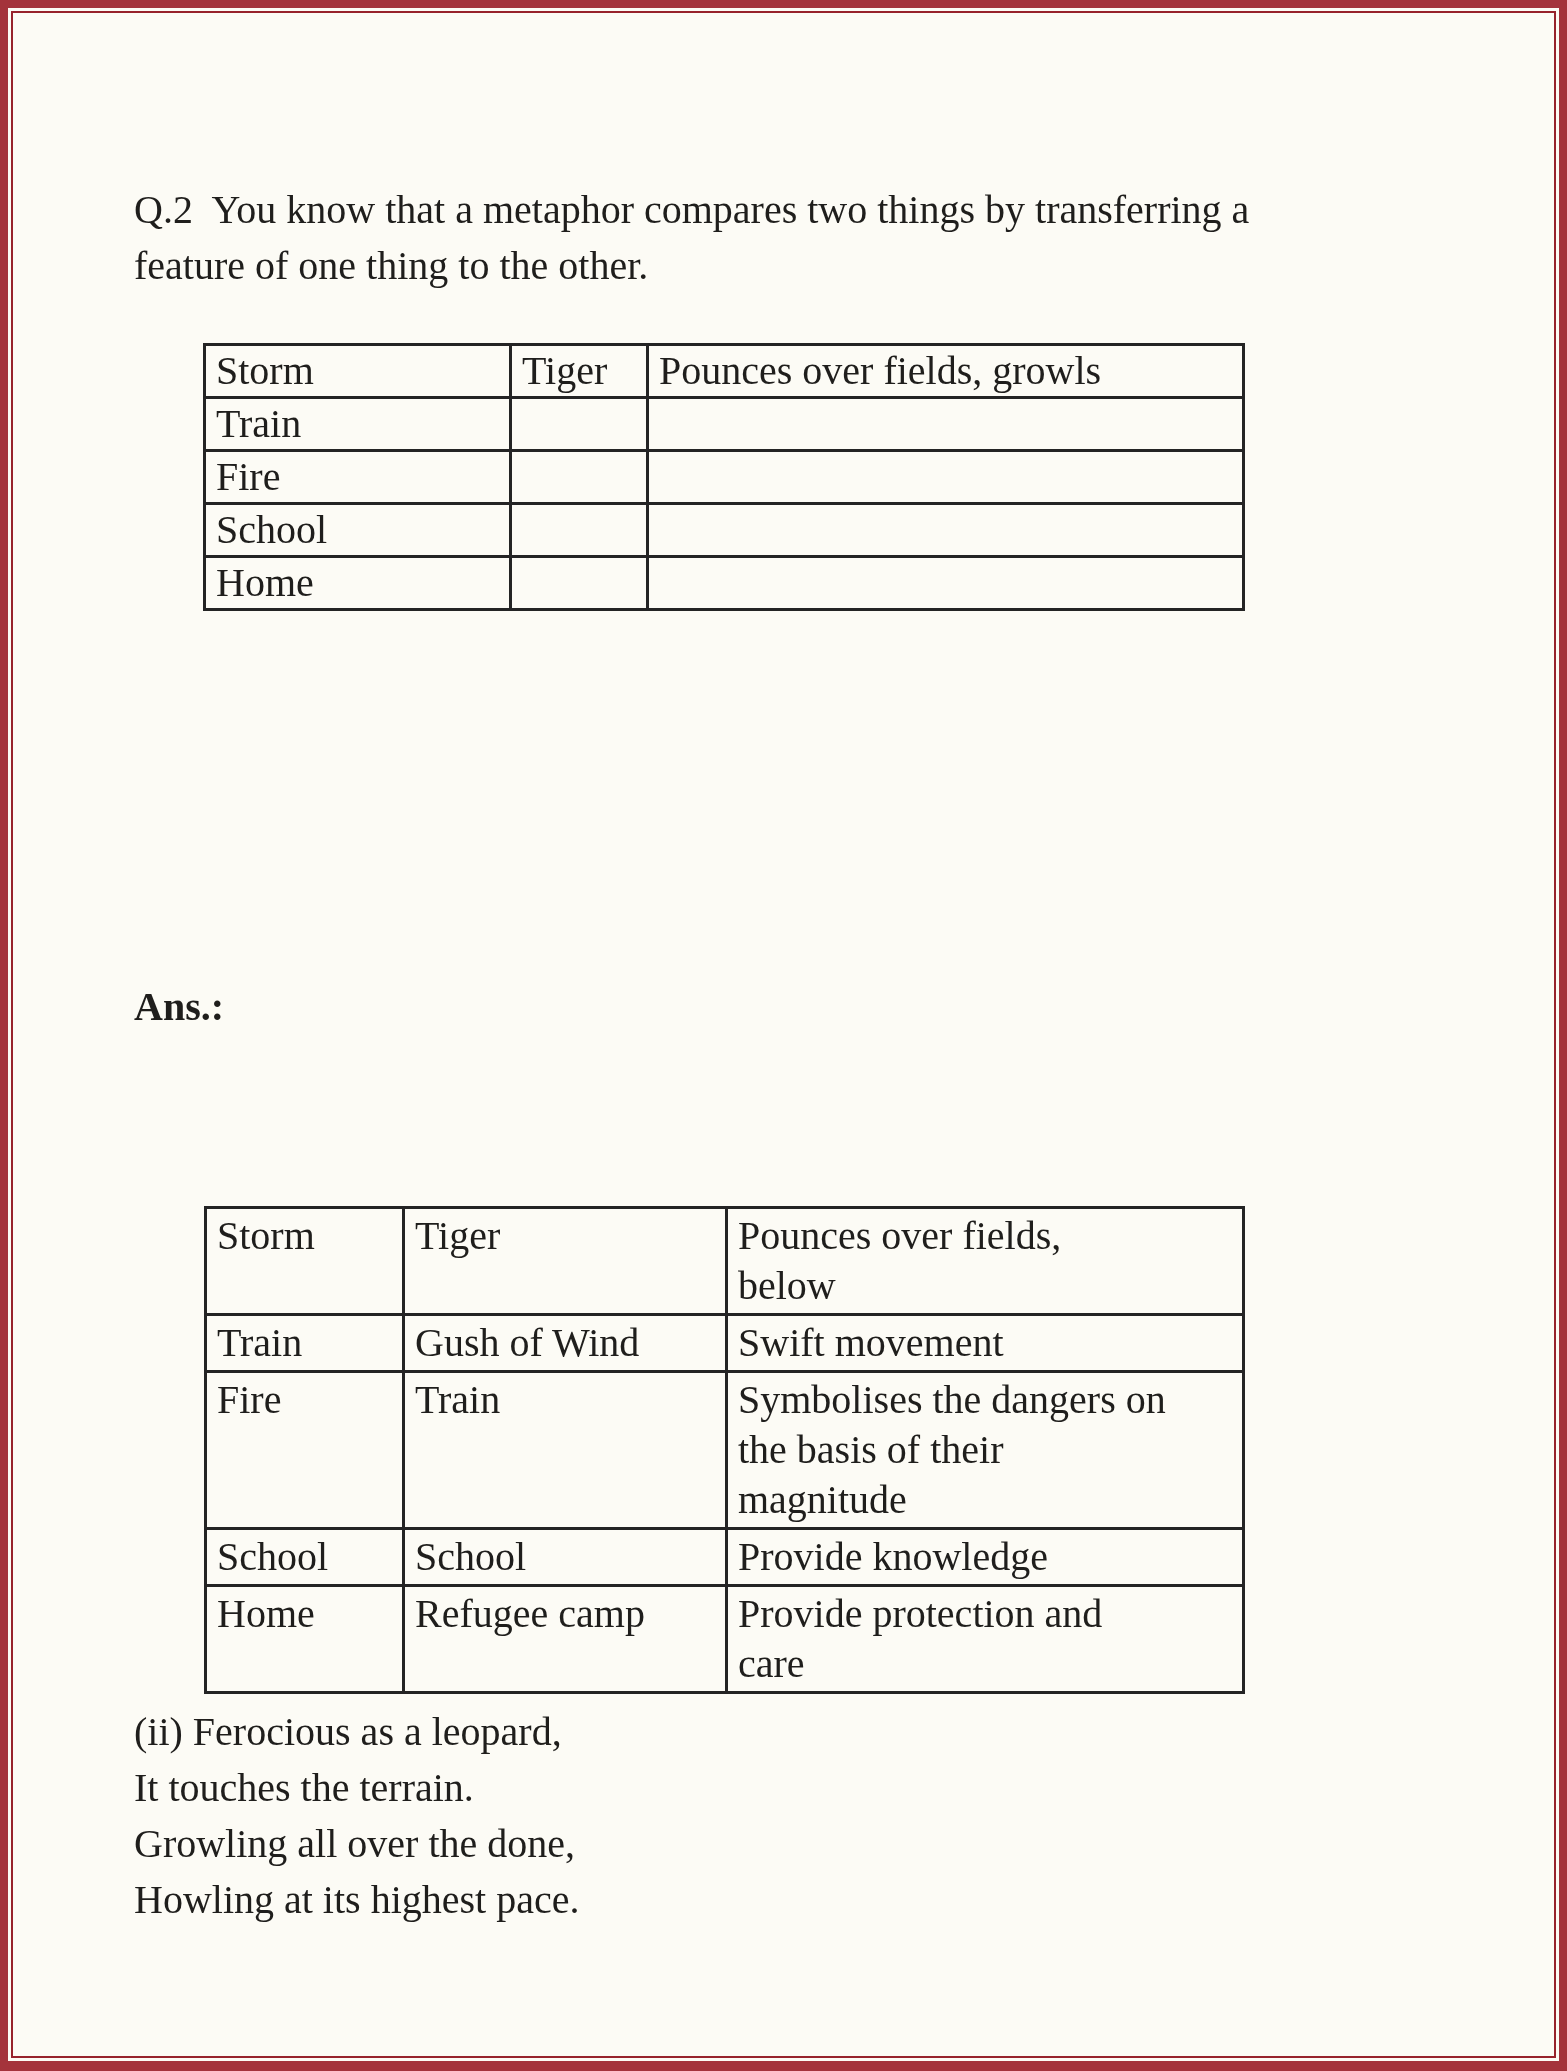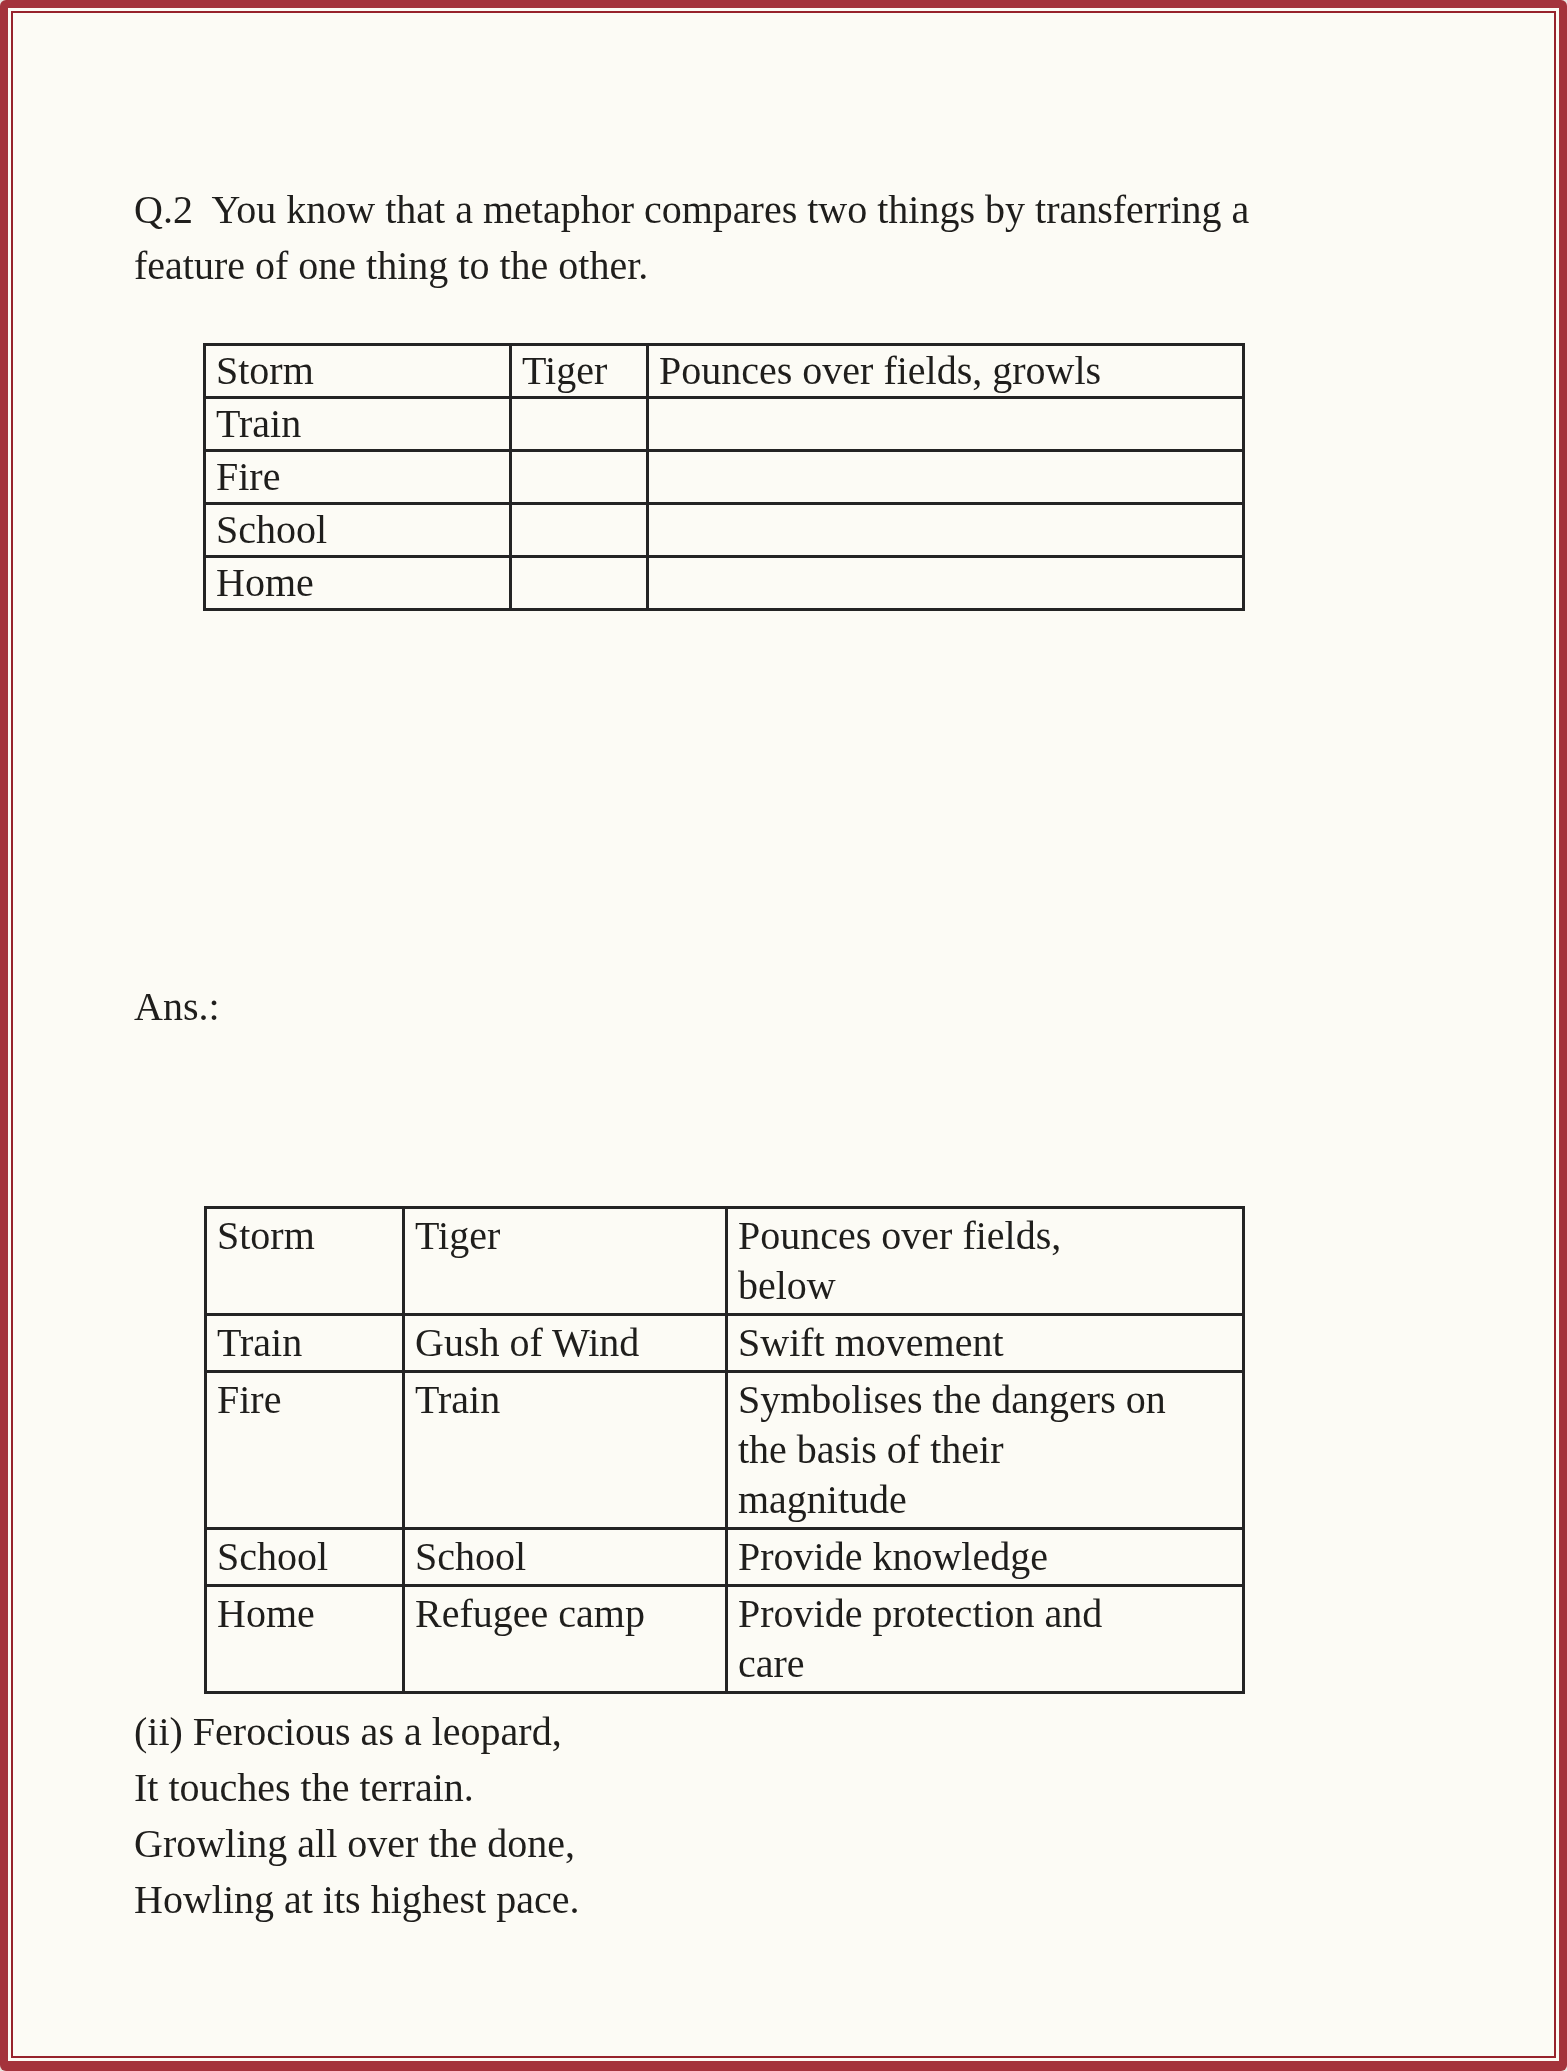--- a/index.html
+++ b/index.html
@@ -4,39 +4,38 @@
 <style>
   html, body { margin:0; padding:0; }
   body { background:#e8e6e0; }
   .page {
     position:relative;
     width:1567px; height:2071px;
     background:#A4333B;            
     overflow:hidden;
     font-family:"Liberation Serif","DejaVu Serif",serif;
     color:#1F1E1C;
-    border-radius:6px;
   }
   .frame-gap {
     position:absolute; top:8px; left:8px; right:8px; bottom:10px;
     background:#FCFBF5;            
   }
   .frame-line {
     position:absolute; top:11px; left:11px; right:11px; bottom:13px;
     border:2.5px solid #97232C;
   }
   .body-text {
     position:absolute;
     font-size:40px; line-height:56px;
     white-space:pre-line;
   }
   .q2    { left:134px; top:182px; }
   .part2 { left:134px; top:630px; }
   .ans-block { position:absolute; left:134px; top:979px; font-size:40px; line-height:56px; }
-  .ans-label { font-weight:normal; }
+  .ans-label { font-weight:bold; }
   .ans-part-i { white-space:pre-line; }
   .poem  { left:134px; top:1704px; }
 
   table.doc-table {
     position:absolute;
     border-collapse:collapse; table-layout:fixed;
     font-size:40px; line-height:50px;
   }
   table.doc-table td {
     border:3px solid #242424;

